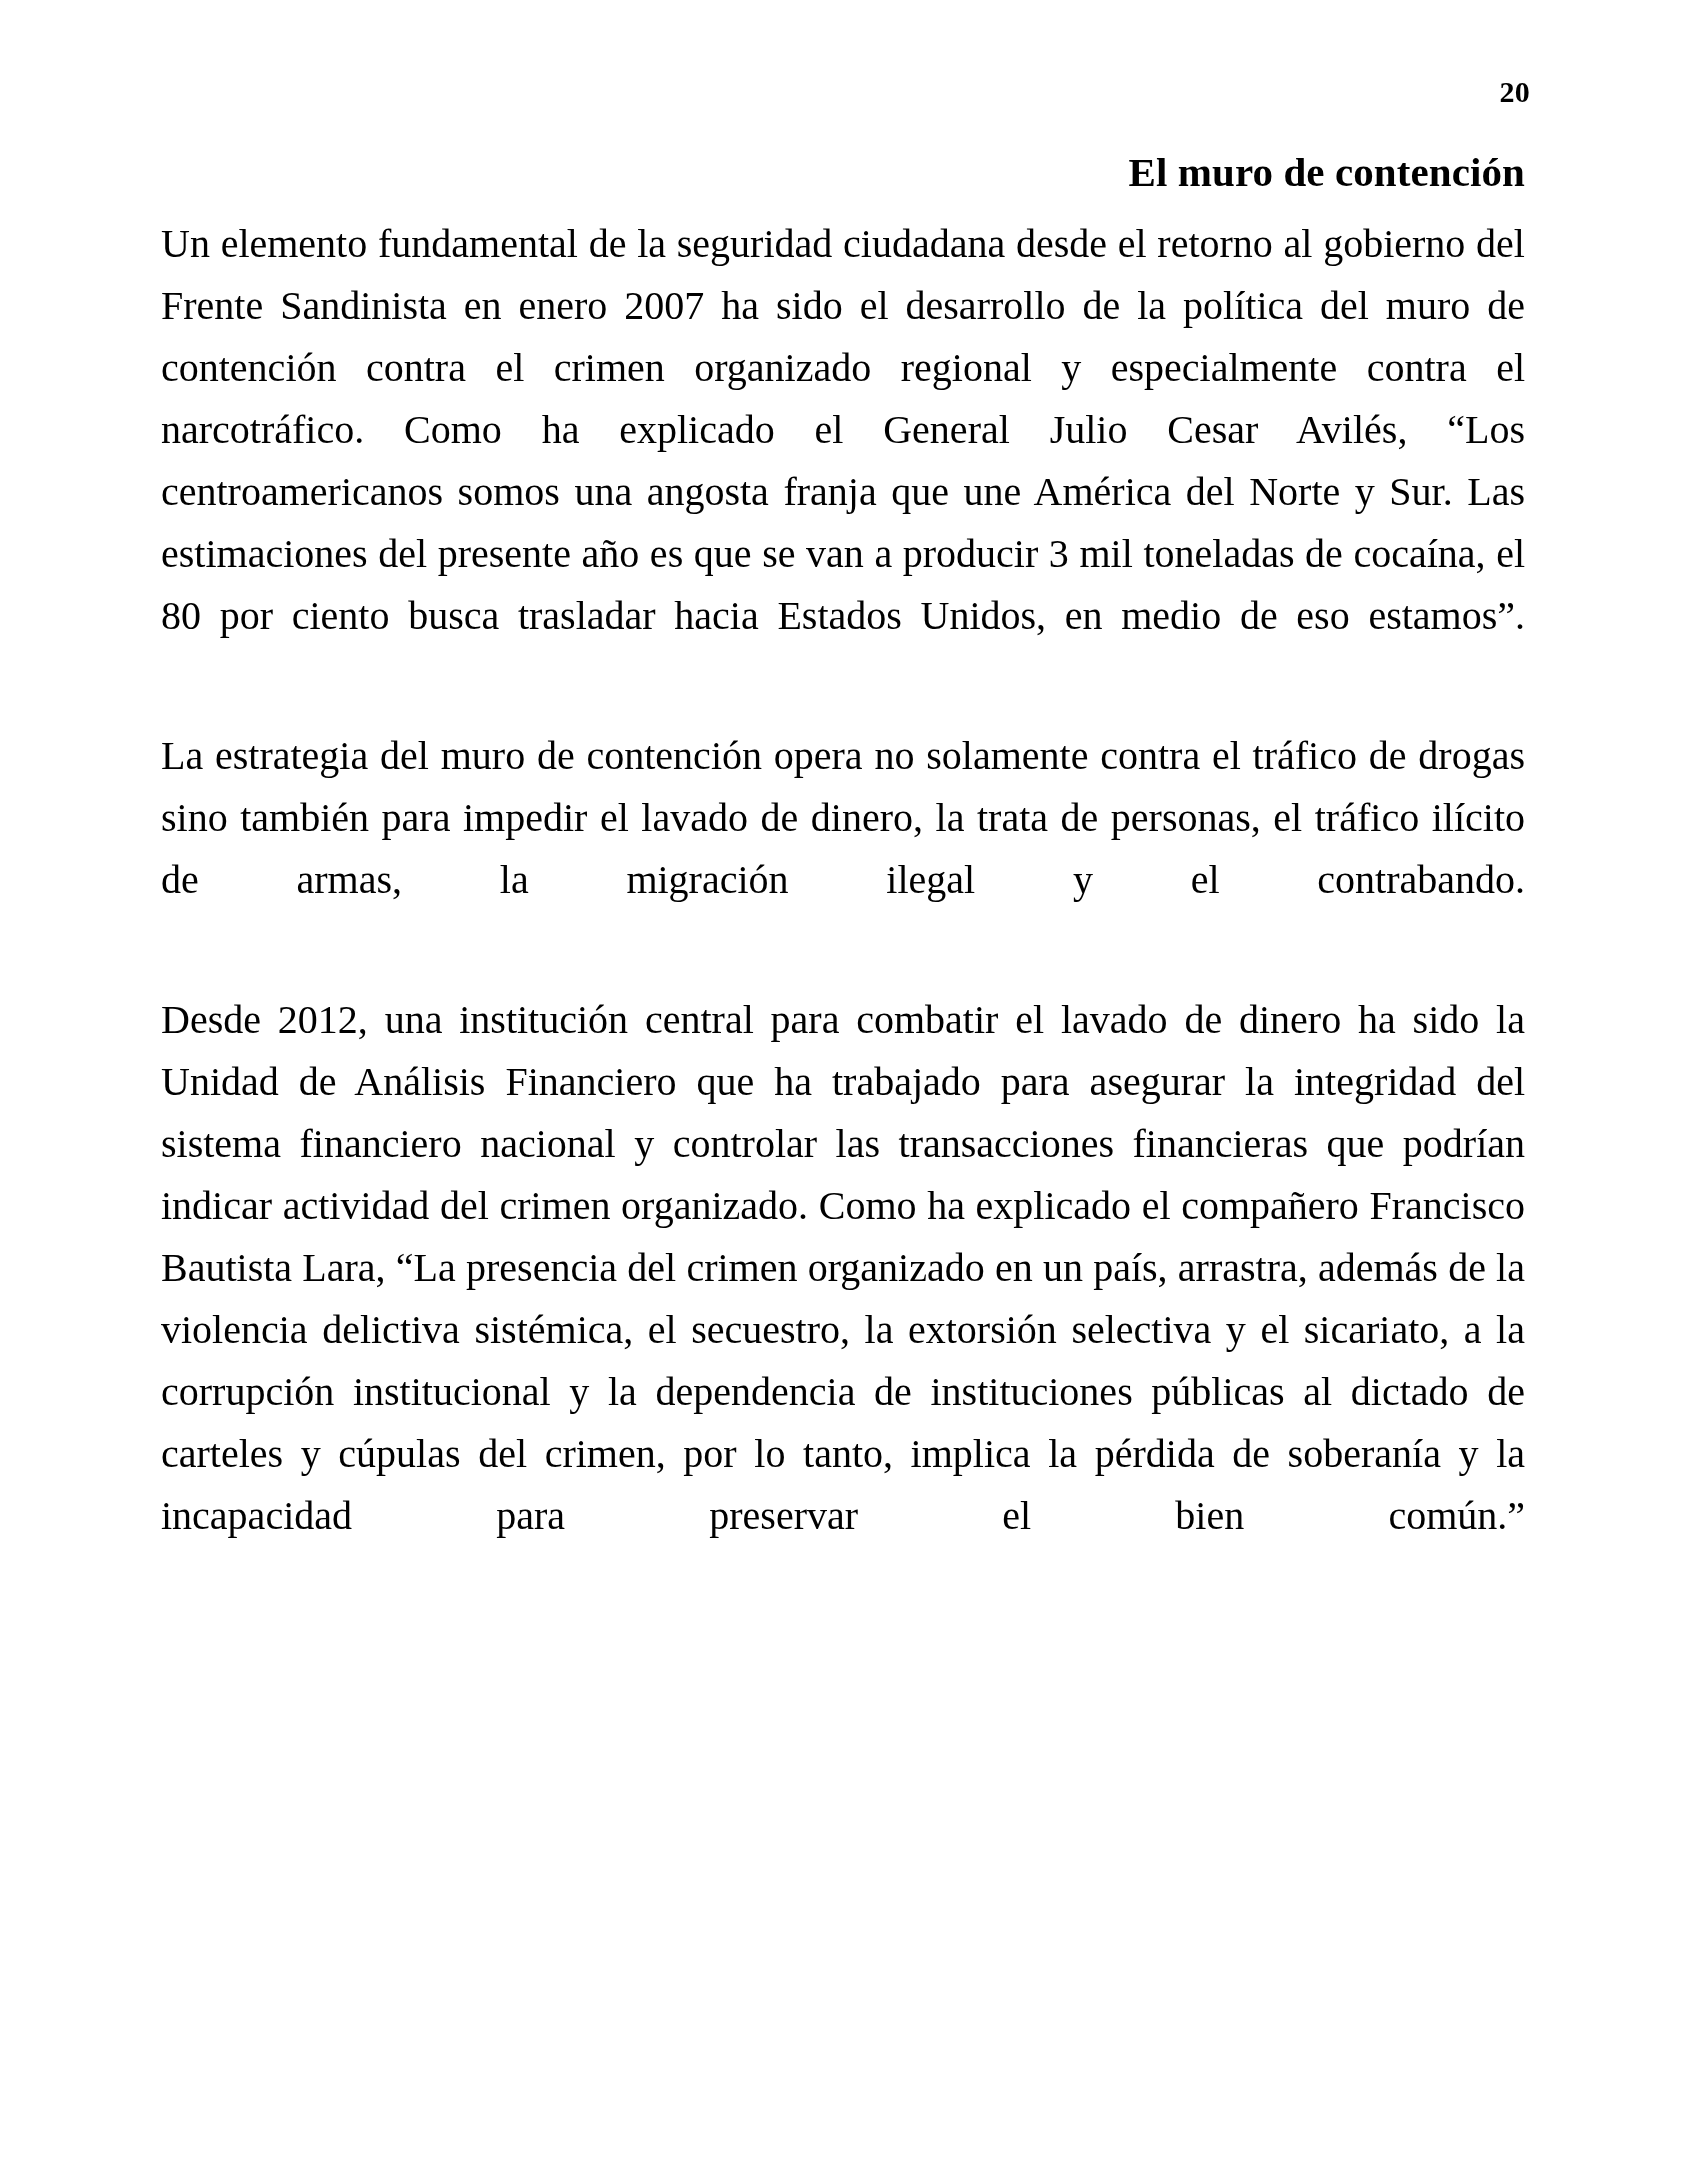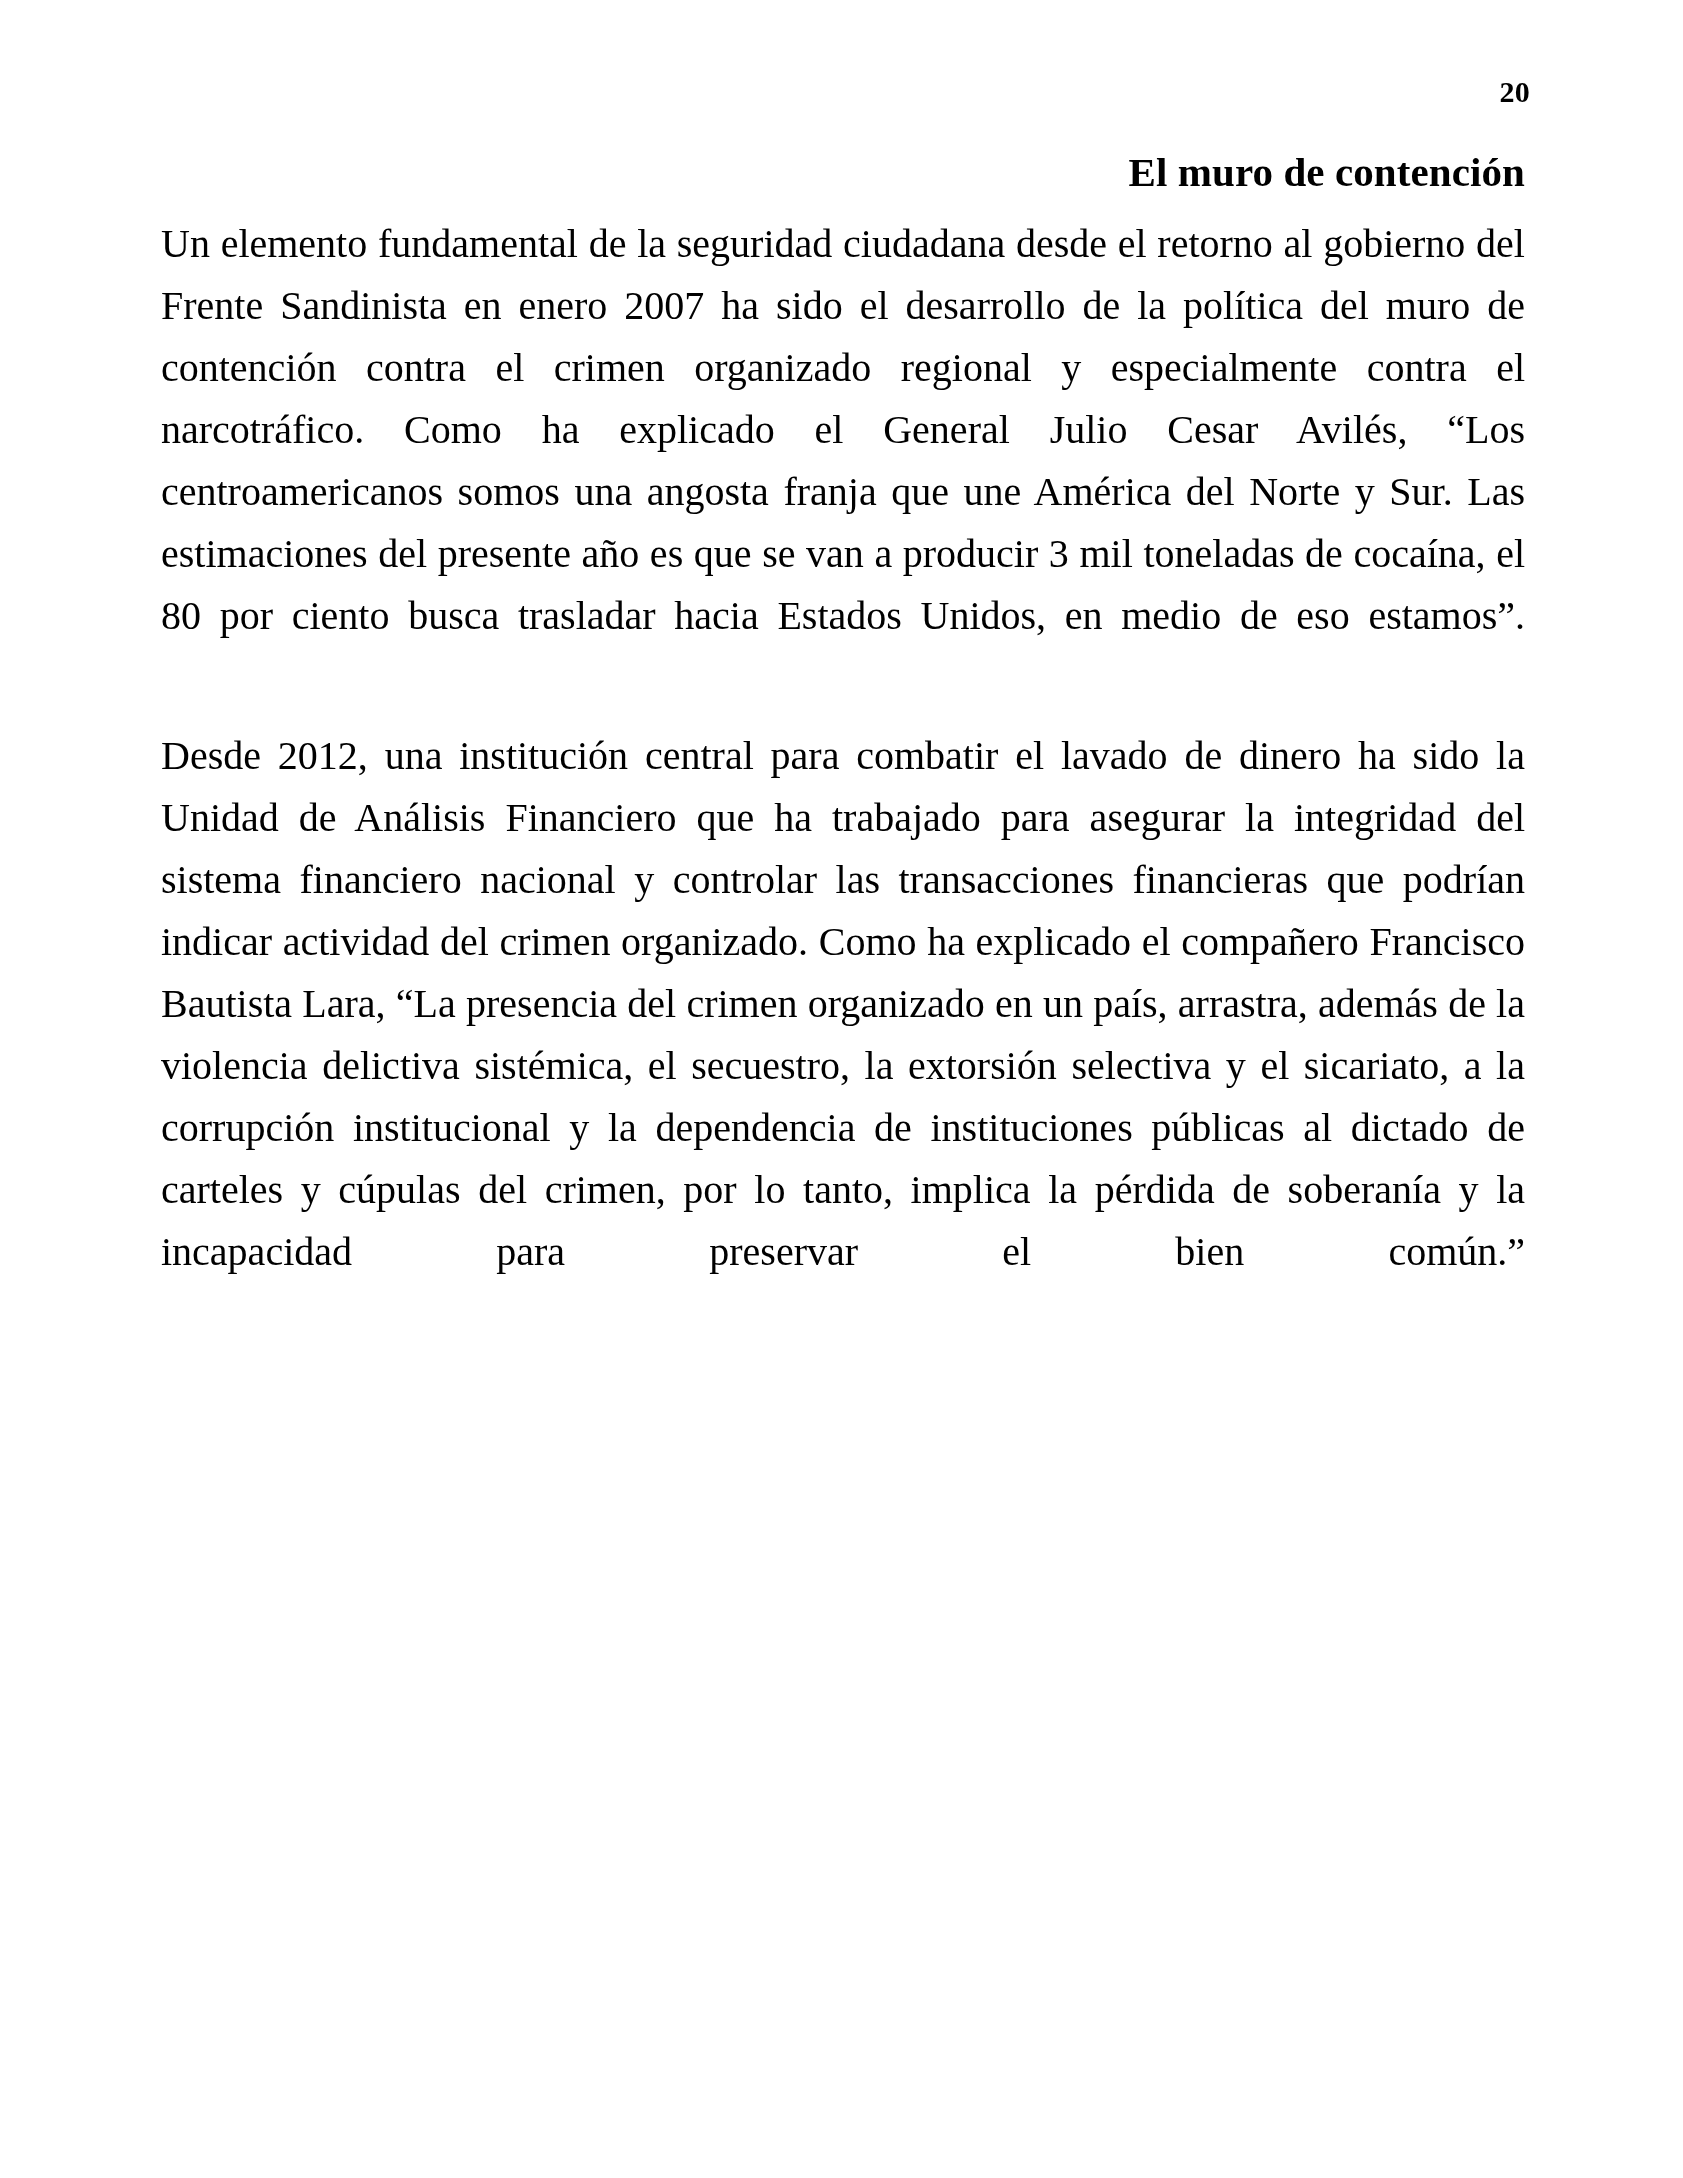--- a/index.html
+++ b/index.html
@@ -82,19 +82,20 @@
 <div class="page">
 
   <div class="folio">20</div>
 
   <div class="column">
 
     <h1 class="section-heading">El muro de contención</h1>
 
     <p class="para">Un elemento fundamental de la seguridad ciudadana desde el retorno al gobierno del Frente Sandinista en enero 2007 ha sido el desarrollo de la política del muro de contención contra el crimen organizado regional y especialmente contra el narcotráfico. Como ha explicado el General Julio Cesar Avilés, “Los centroamericanos somos una angosta franja que une América del Norte y Sur. Las estimaciones del presente año es que se van a producir 3 mil toneladas de cocaína, el 80 por ciento busca trasladar hacia Estados Unidos, en medio de eso estamos”.</p>
 
+    <p class="para">La estrategia del muro de contención opera no solamente contra el tráfico de drogas sino también para impedir el lavado de dinero, la trata de personas, el tráfico ilícito de armas, la migración ilegal  y el contrabando.</p>
 
     <p class="para">Desde 2012, una institución central para combatir el lavado de dinero ha sido la Unidad de Análisis Financiero que ha trabajado para asegurar la integridad del sistema financiero nacional y controlar las transacciones financieras que podrían indicar actividad del crimen organizado. Como ha explicado el compañero Francisco Bautista Lara, “La presencia del crimen organizado en un país, arrastra, además de la violencia delictiva sistémica, el secuestro, la extorsión selectiva y el sicariato, a la corrupción institucional y la dependencia de instituciones públicas al dictado de carteles y cúpulas del crimen, por lo tanto, implica la pérdida de soberanía y la incapacidad para preservar el bien común.”</p>
 
   </div>
 
 </div>
 
 
 </body></html>

